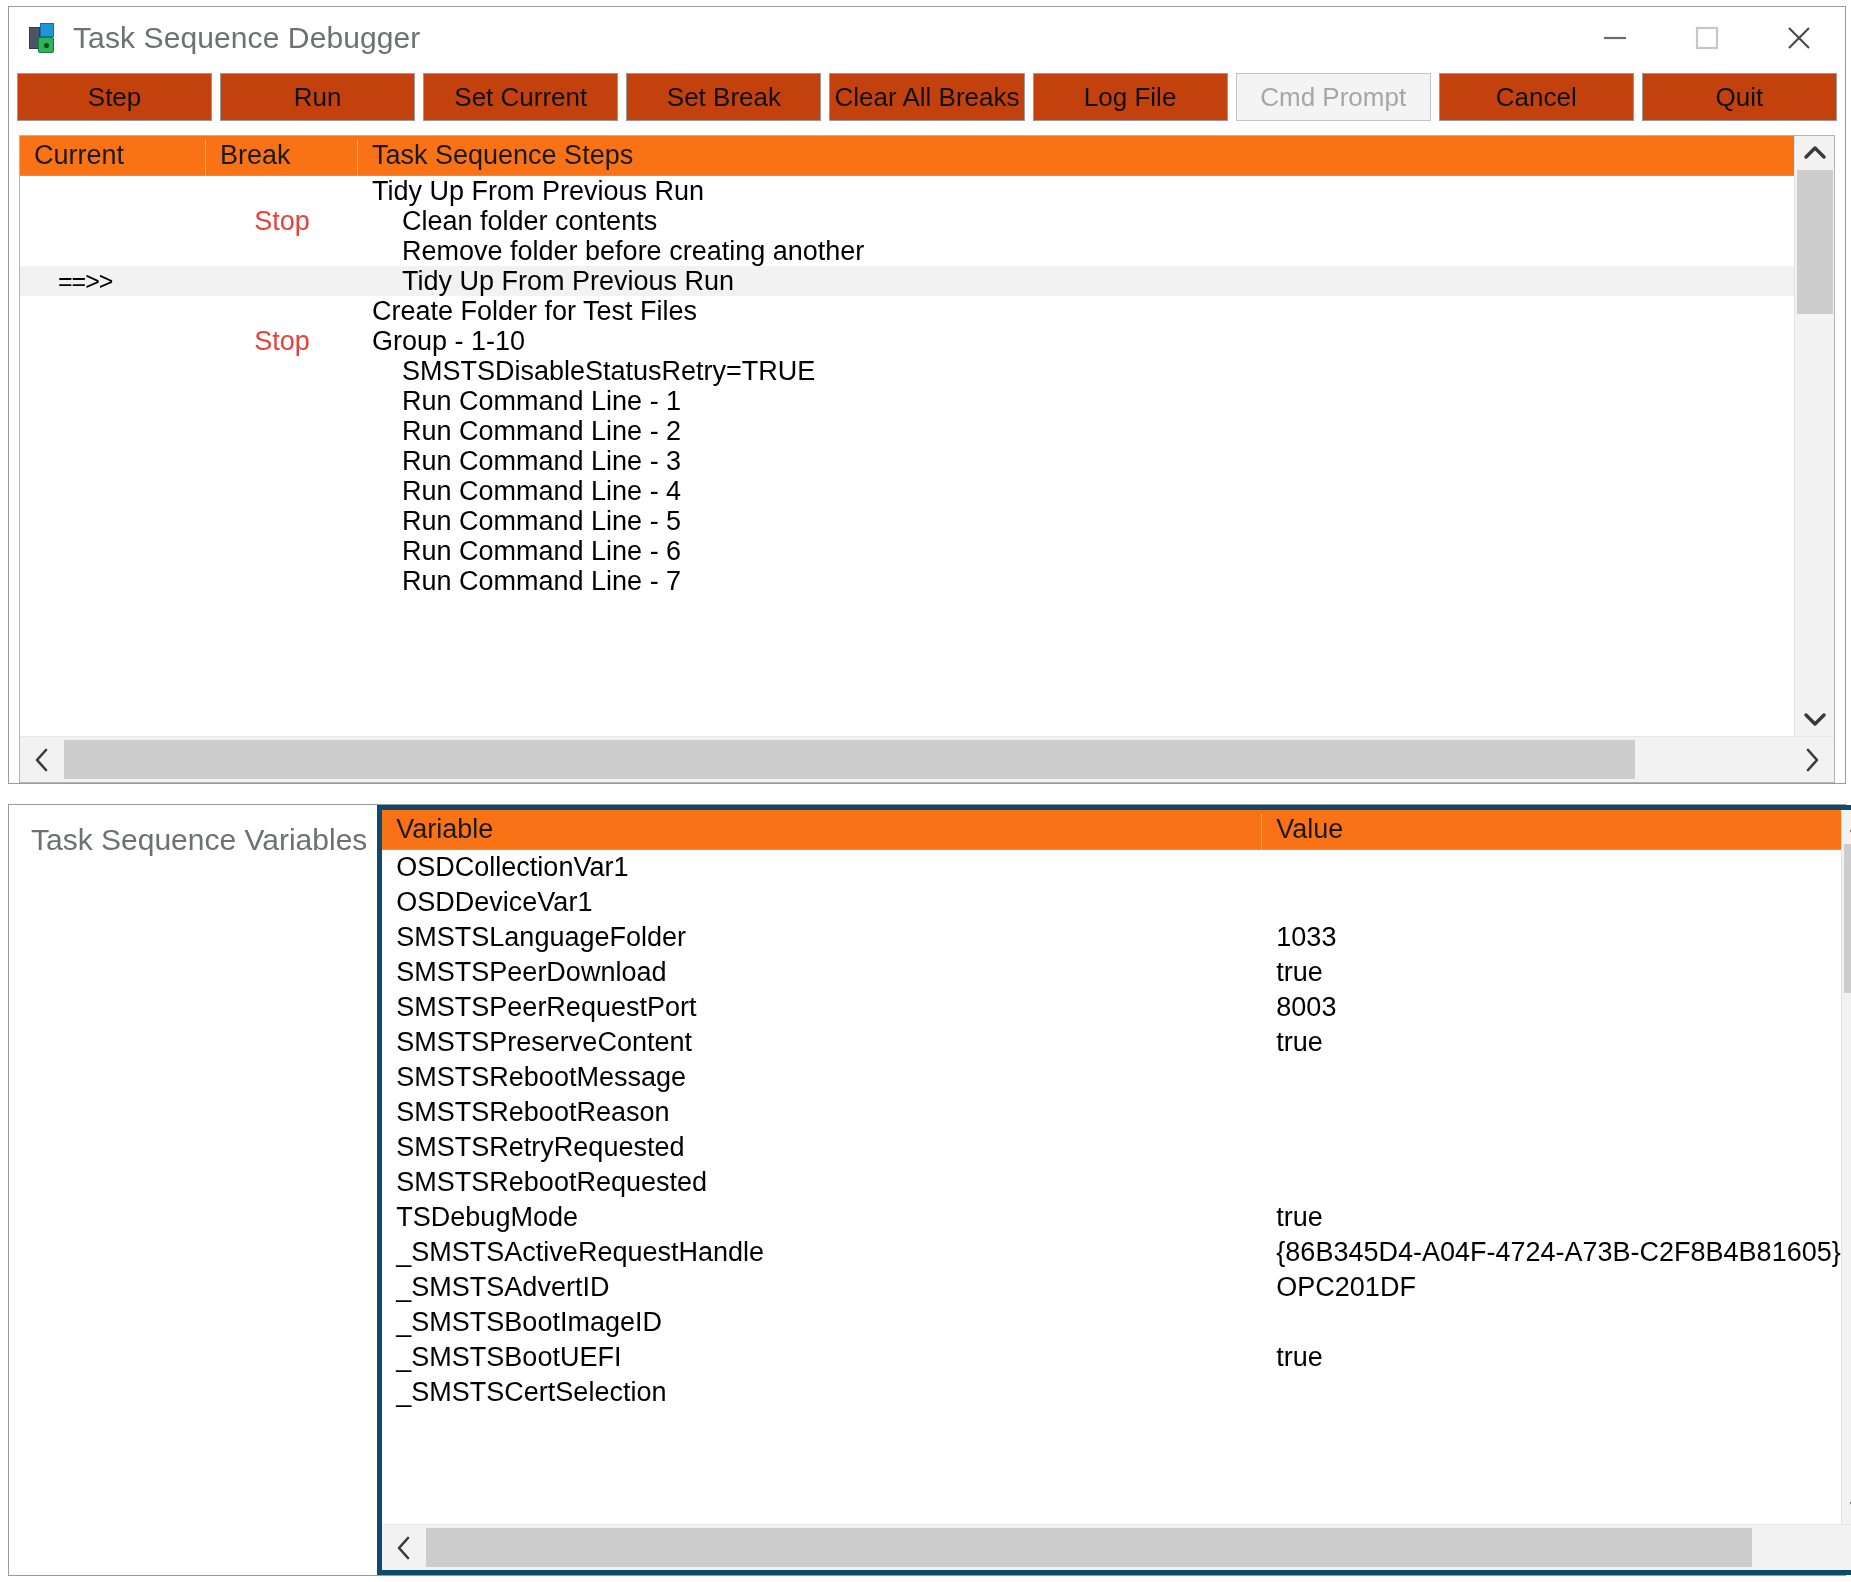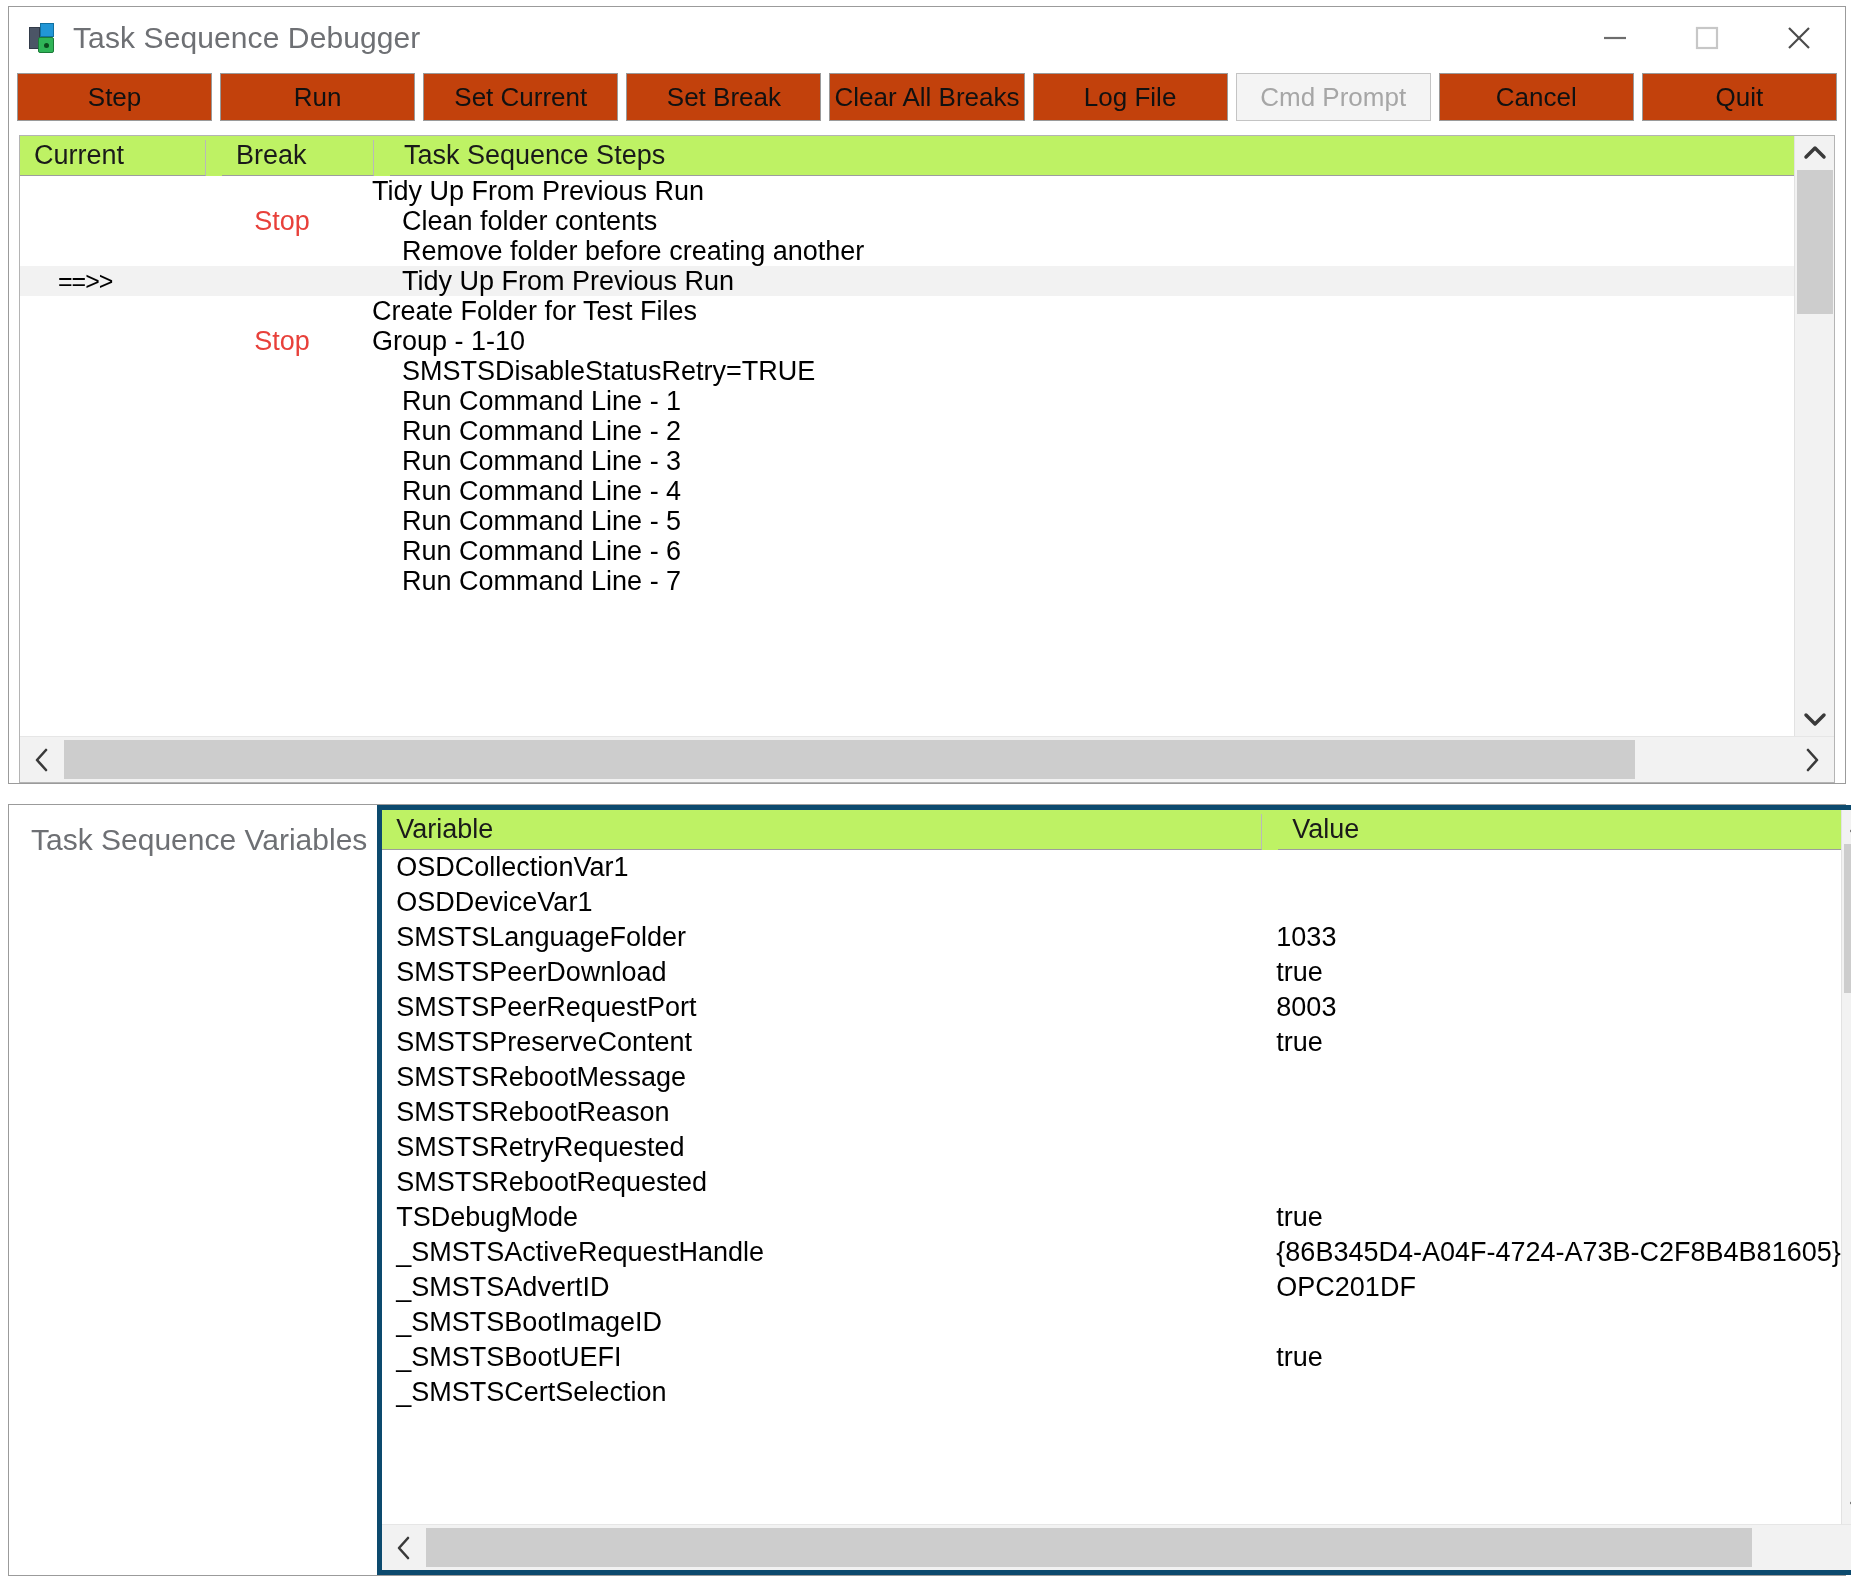--- a/index.html
+++ b/index.html
@@ -110,23 +110,22 @@
   }
   .grid-area {
     display: flex; flex: 1 1 auto; min-height: 0;
   }
   .grid-main {
     flex: 1 1 auto; display: flex; flex-direction: column; min-width: 0;
     overflow: hidden;
   }
   .hdr-row {
     display: flex; height: 40px; align-items: flex-end;
-    background: #bef264;
-    flex: 0 0 auto;
-    gap: 16px;
+    background: #f97316;
+    flex: 0 0 auto;
   }
   .hdr-cell {
     font-size: 27px; color: #1a1a1a;
     padding: 0 0 4px 14px;
     border-bottom: 1px solid #9d9d9d;
     white-space: nowrap;
     position: relative;
   }
   .hdr-cell.sep { border-right: 1px solid #b9b9b9; }
   .h-current { width: 186px; }

